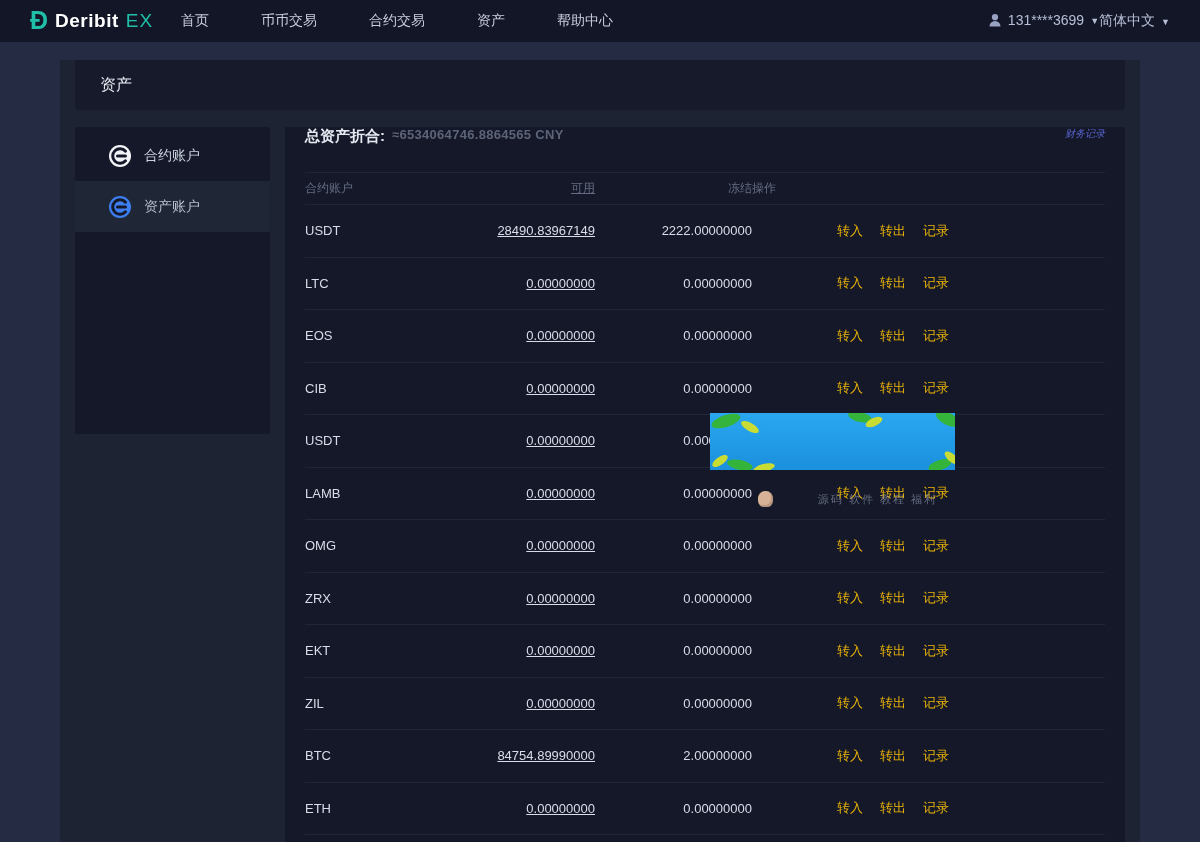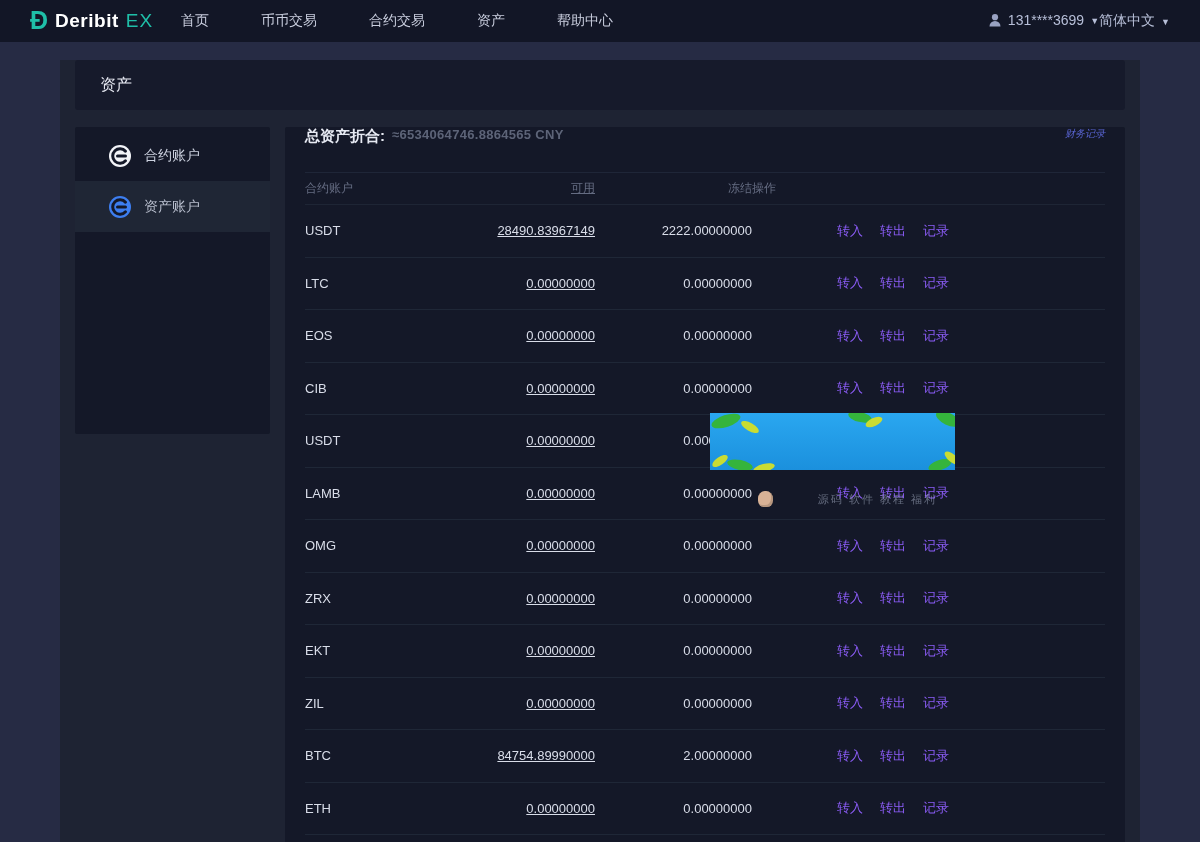--- a/index.html
+++ b/index.html
@@ -45,21 +45,21 @@
   .records-link { margin-left:auto; font-size:10px; color:#5964d2; cursor:pointer;font-style:italic; }
   .thead { height:32px; display:flex; align-items:center; font-size:12px; color:#656c82; border-bottom:1px solid #1e2535; }
   .cell-coin   { width:150px; text-align:left; }
   .cell-avail  { width:140px; text-align:right;text-decoration:underline; }
   .cell-frozen { width:157px; text-align:right; }
   .h-ops       { width:197px; text-align:left; }
   .cell-ops    { width:197px; display:flex; justify-content:flex-end; gap:17px; }
   .spacer { flex:1; }
   .trow { height:52.5px; display:flex; align-items:center; border-bottom:1px solid #1f2737;
           font-size:13px; color:#d9dde9; }
-  .act { color:#8b5cf6; font-size:13px; cursor:pointer; white-space:nowrap; }
+  .act { color:#eab308; font-size:13px; cursor:pointer; white-space:nowrap; }
   
   .wm-banner { position:absolute; left:710px; top:413px; width:245px; height:57px;
                background:linear-gradient(180deg,#2aa7f0,#1b90dd); z-index:50; overflow:hidden; }
   .wm-caption { position:absolute; left:710px; top:490px; width:245px; height:18px;
                 display:flex; align-items:center; z-index:50; }
   .wm-fist { margin-left:48px; width:15px; height:16px; background:#d8b296;
              border-radius:46% 46% 40% 40%; box-shadow:inset -2px -2px 0 rgba(0,0,0,.15); }
   .wm-text { margin-left:auto; margin-right:18px; font-size:11px; letter-spacing:2px;
              color:rgba(165,174,196,0.55); white-space:nowrap; }
 </style>

